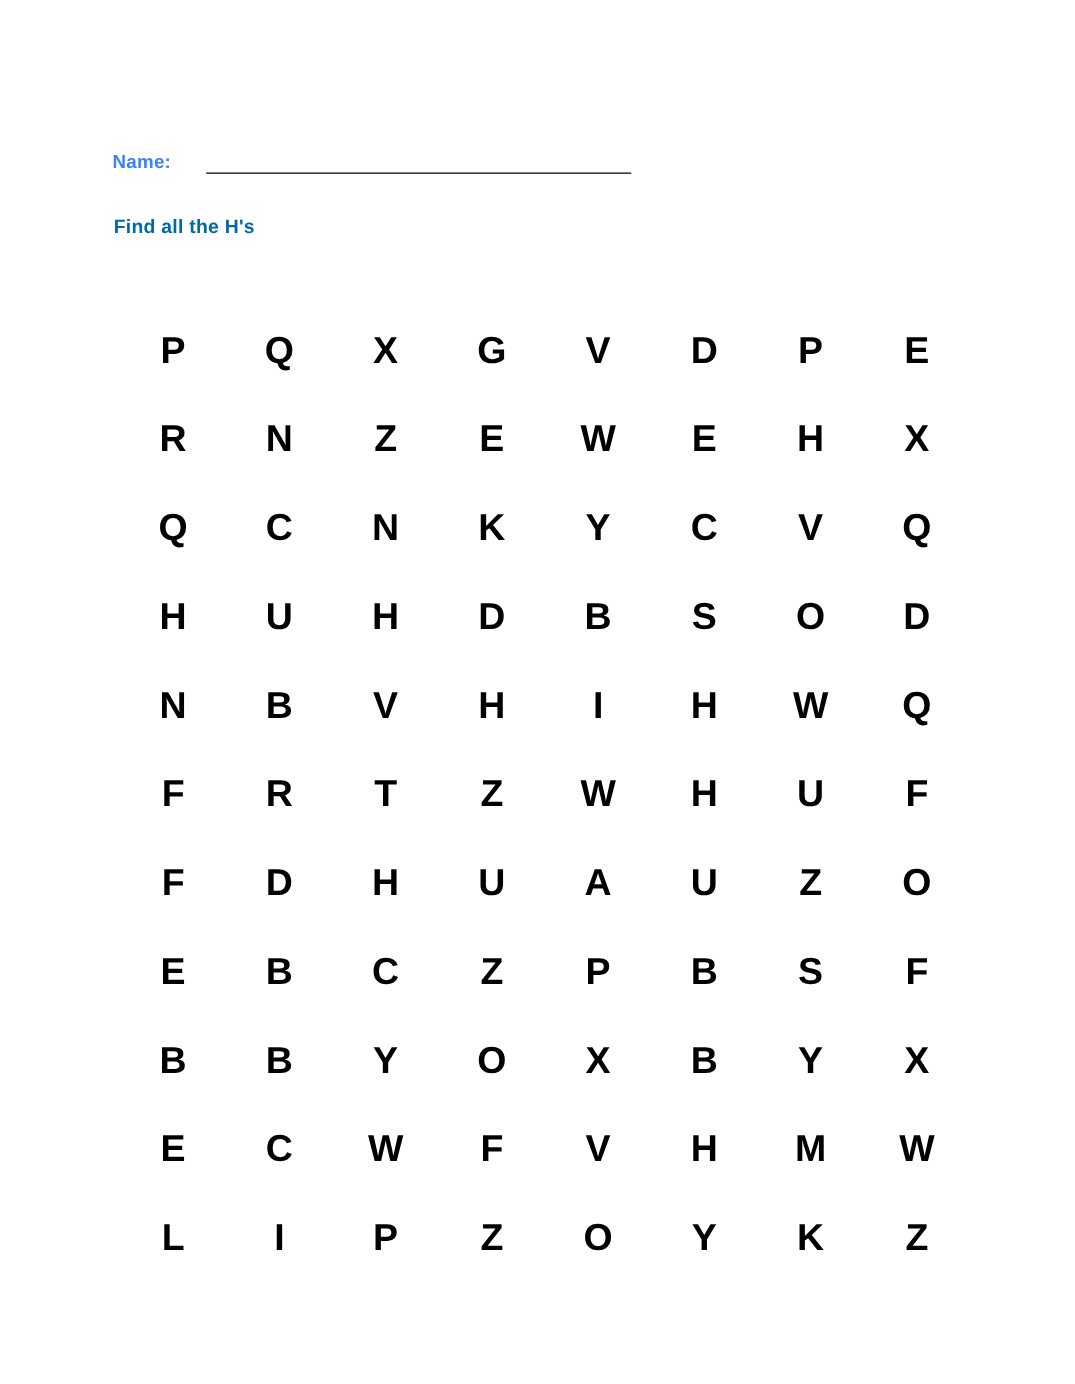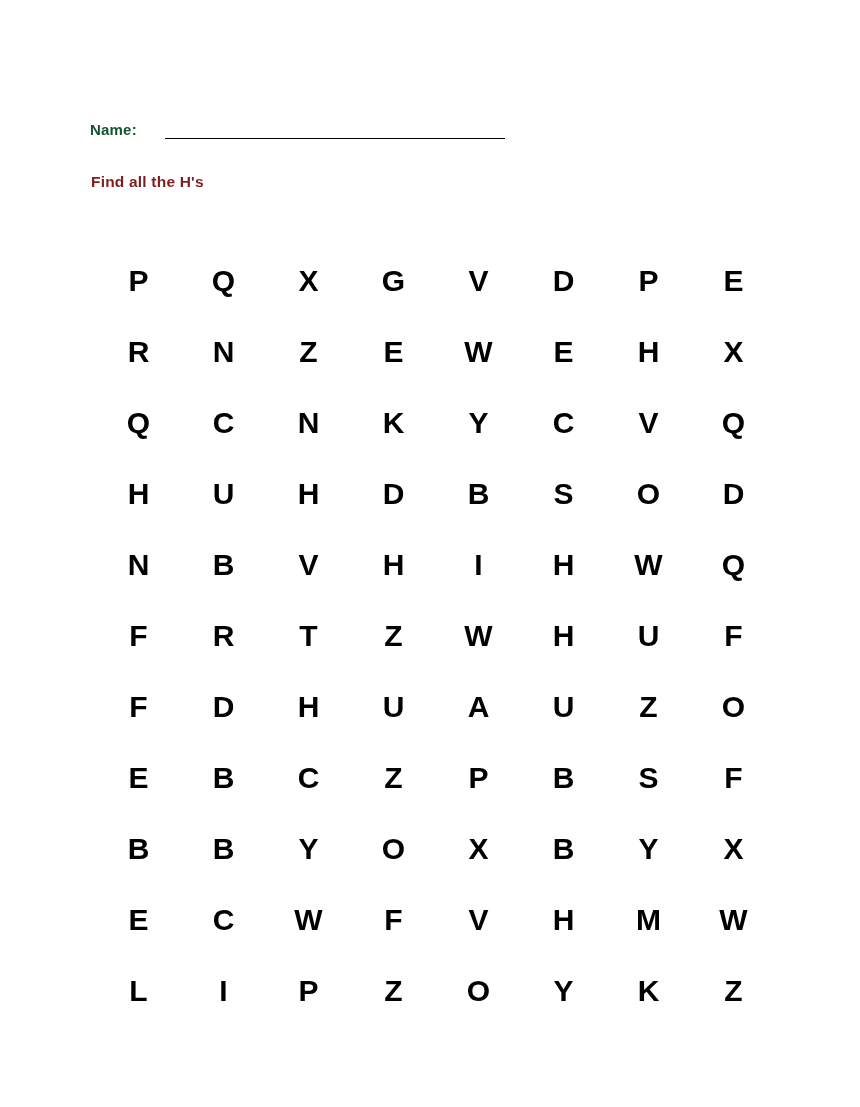--- a/index.html
+++ b/index.html
@@ -30,37 +30,37 @@
     left: 90px;
     top: 118px;
     display: flex;
     align-items: flex-end;
   }
   .name-label {
     font-size: 15px;
     font-weight: 600;
     letter-spacing: 0.2px;
     line-height: 18px;
-    color: #14532d;
+    color: #3b82f6;
   }
   .name-line {
     width: 340px;
     margin-left: 28px;
     border-bottom: 1.3px solid #000;
     height: 20px;
   }
 
   .instruction {
     position: absolute;
     left: 91px;
     top: 173px;
     font-size: 15.5px;
     font-weight: bold;
     letter-spacing: 0.2px;
-    color: #7f1d1d;
+    color: #0369a1;
     text-align: right;
   }
 
   .grid {
     position: absolute;
     left: 96px;
     top: 245px;
     width: 680px;
     display: grid;
     grid-template-columns: repeat(8, 1fr);

